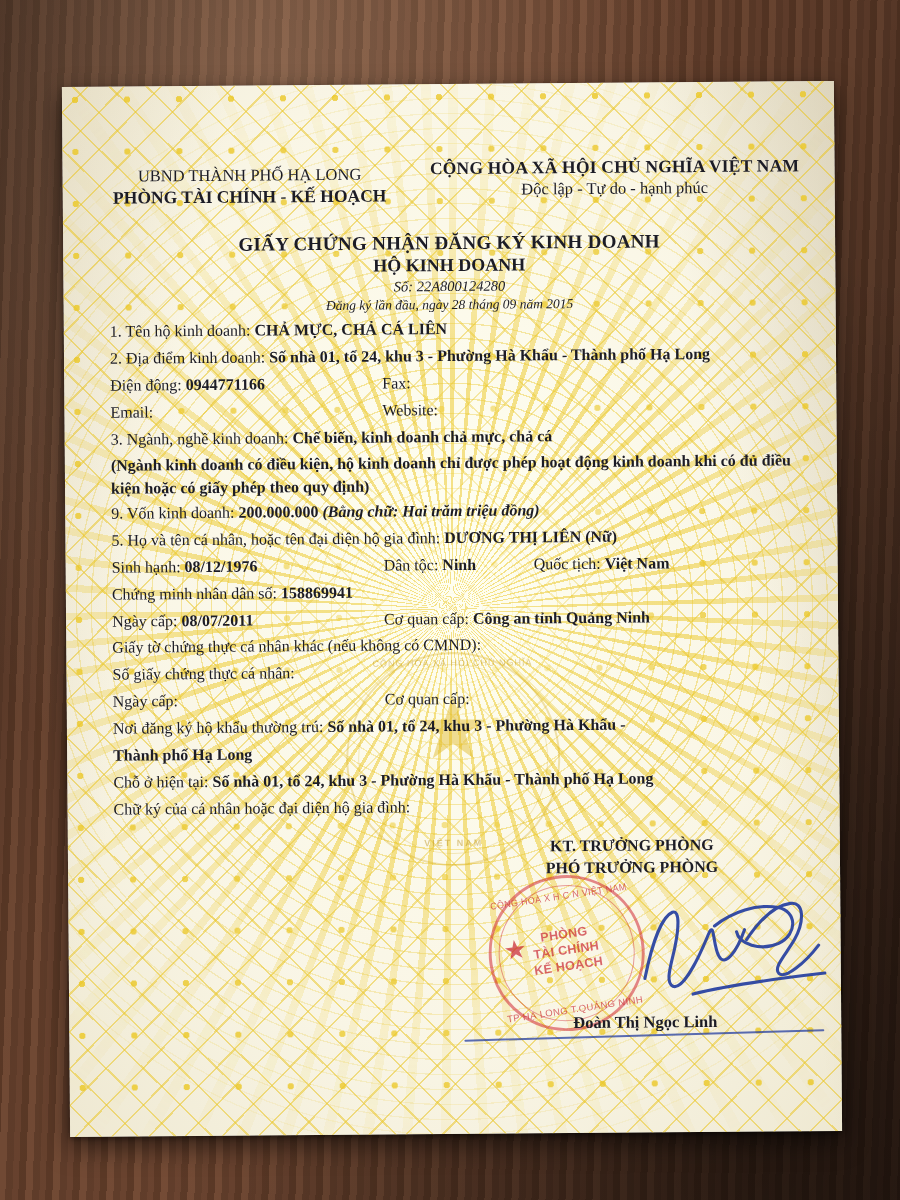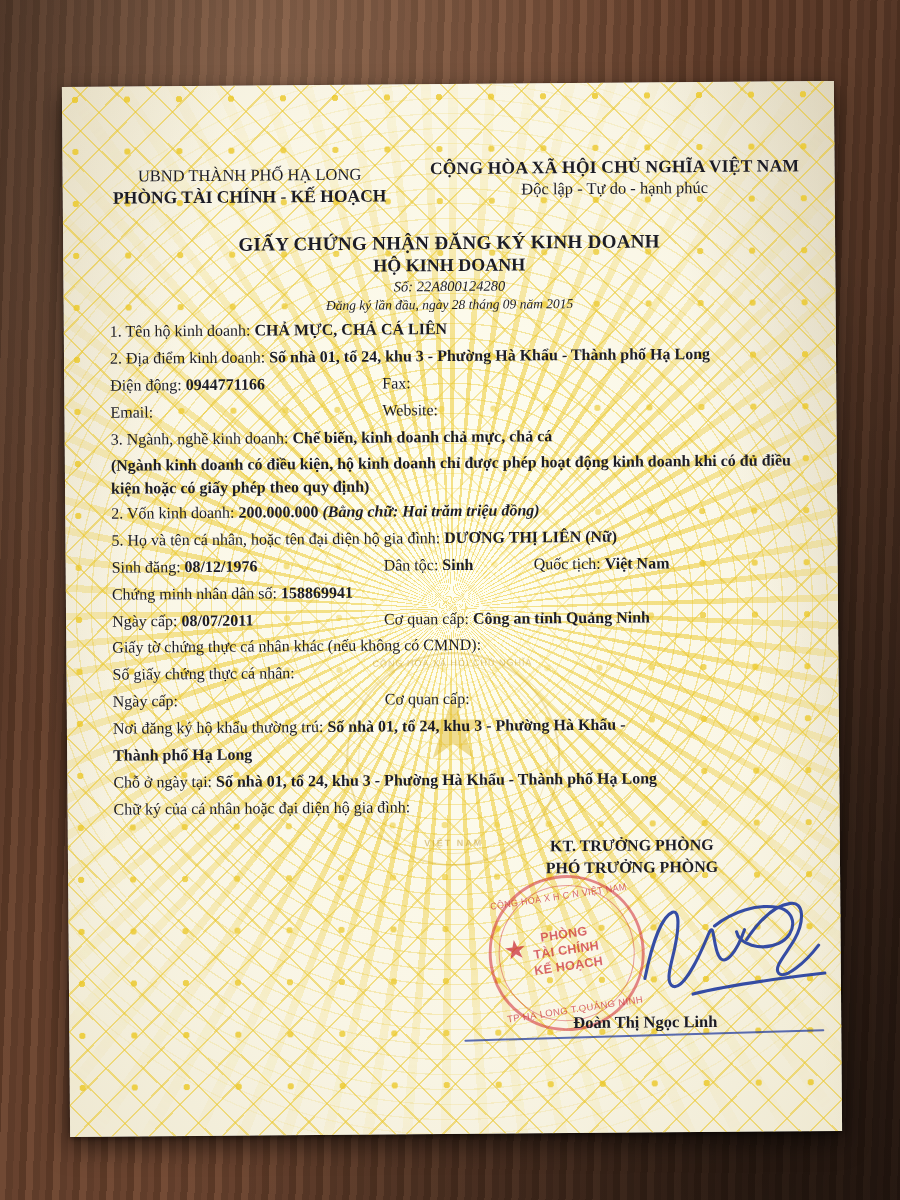--- a/index.html
+++ b/index.html
@@ -359,38 +359,38 @@
       </div>
 
       <div class="row">
         <span>3. Ngành, nghề kinh doanh:</span>
         <span class="b">Chế biến, kinh doanh chả mực, chả cá</span>
       </div>
 
       <div class="row note">(Ngành kinh doanh có điều kiện, hộ kinh doanh chỉ được phép hoạt động kinh doanh khi có đủ điều kiện hoặc có giấy phép theo quy định)</div>
 
       <div class="row">
-        <span>2. Vốn kinh doanh:</span>
+        <span>9. Vốn kinh doanh:</span>
         <span class="b">200.000.000</span>
         <span class="bi">(Bằng chữ:  Hai trăm triệu đồng)</span>
       </div>
 
       <div class="row">
         <span>5. Họ và tên cá nhân, hoặc tên đại diện hộ gia đình:</span>
         <span class="b">DƯƠNG THỊ LIÊN (Nữ)</span>
       </div>
 
       <div class="row cols3">
         <div class="x1">
-          <span>Sinh đăng:</span>
+          <span>Sinh hạnh:</span>
           <span class="b">08/12/1976</span>
         </div>
         <div class="x2">
           <span>Dân tộc:</span>
-          <span class="b">Sinh</span>
+          <span class="b">Ninh</span>
         </div>
         <div class="x3">
           <span>Quốc tịch:</span>
           <span class="b">Việt Nam</span>
         </div>
       </div>
 
       <div class="row">
         <span>Chứng minh nhân dân số:</span>
         <span class="b">158869941</span>
@@ -428,21 +428,21 @@
         </div>
       </div>
 
       <div class="row">
         <span>Nơi đăng ký hộ khẩu thường trú:</span>
         <span class="b">Số nhà 01, tổ 24, khu 3 - Phường Hà Khẩu -</span>
       </div>
       <div class="row b">Thành phố Hạ Long</div>
 
       <div class="row">
-        <span>Chỗ ở ngày tại:</span>
+        <span>Chỗ ở hiện tại:</span>
         <span class="b">Số nhà 01, tổ 24, khu 3 - Phường Hà Khẩu - Thành phố Hạ Long</span>
       </div>
 
       <div class="row">Chữ ký của cá nhân hoặc đại diện hộ gia đình:</div>
 
     </div>
 
     <div class="sign">
       <div>KT. TRƯỞNG PHÒNG</div>
       <div>PHÓ TRƯỞNG PHÒNG</div>

